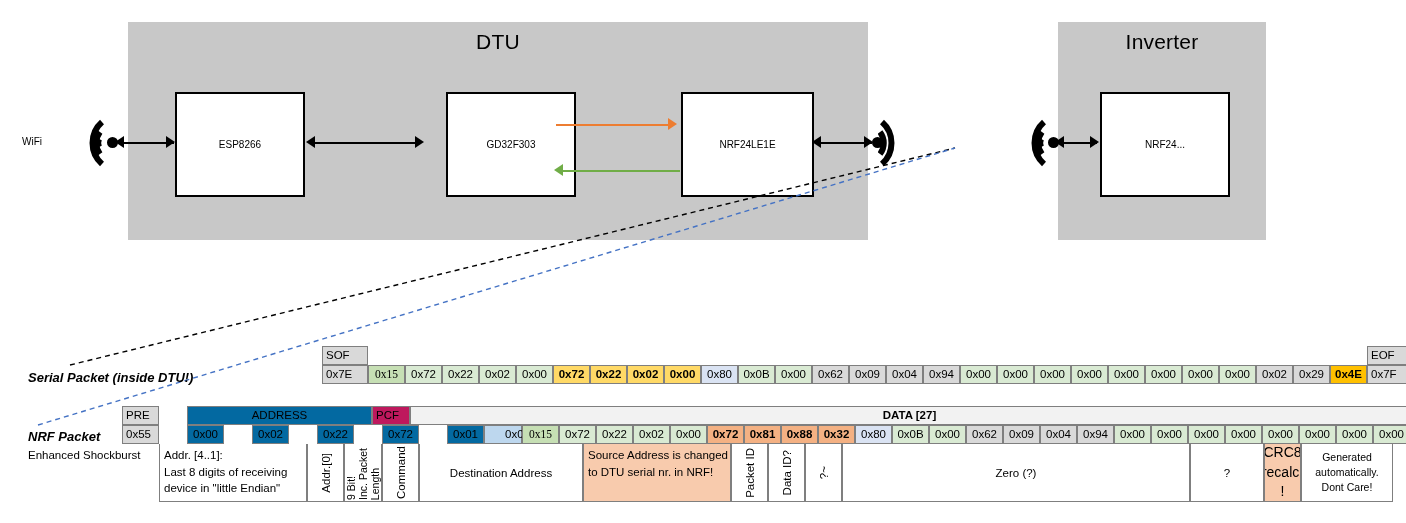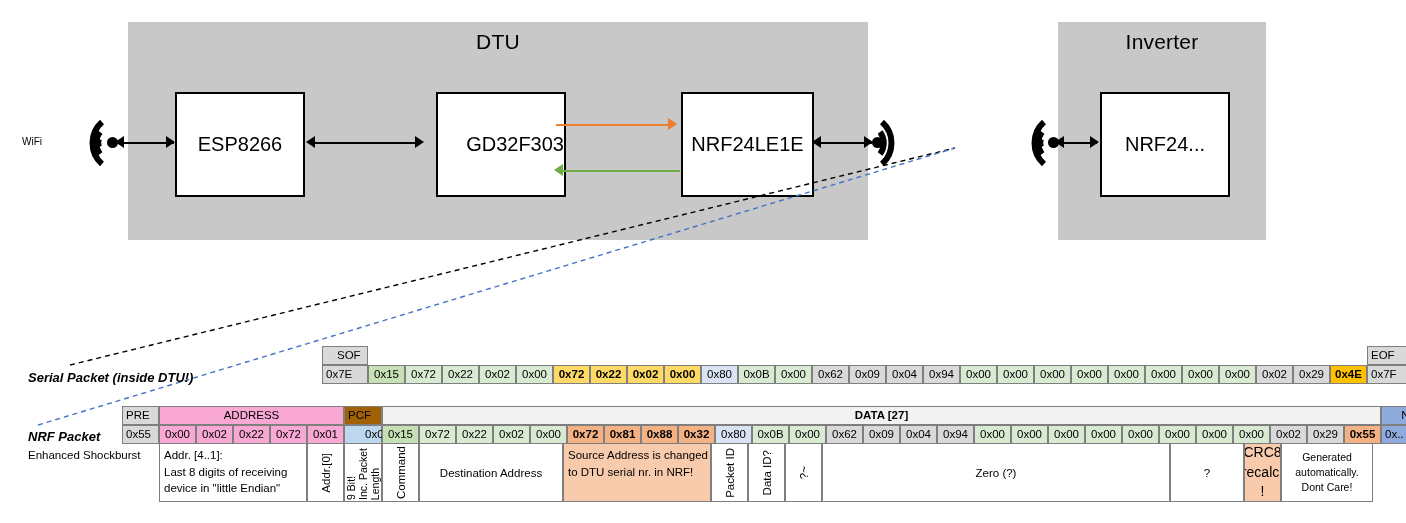--- a/index.html
+++ b/index.html
@@ -7,21 +7,21 @@
        font-family:"Liberation Sans","DejaVu Sans",sans-serif;color:#000;}
 
   
   #block-diagram{position:absolute;left:0;top:0;width:1406px;height:262px;}
 
   .enclosure{position:absolute;background:#c8c8c8;}
   .enclosure-title{position:absolute;left:0;right:0;top:8px;text-align:center;
        font-size:21px;letter-spacing:.2px;}
   .chip{position:absolute;background:#ffffff;border:2.5px solid #000;
        display:flex;align-items:center;justify-content:center;
-       font-size:20px;text-align:center;}
+       font-size:10px;text-align:center;}
 
   .hline{position:absolute;height:0;border-top:2.5px solid #000;}
   .arrowhead{position:absolute;width:0;height:0;}
   .ah-right{border-left:9px solid #000;border-top:6px solid transparent;border-bottom:6px solid transparent;}
   .ah-left{border-right:9px solid #000;border-top:6px solid transparent;border-bottom:6px solid transparent;}
   .ah-right-or{border-left:9px solid #ED7D31;border-top:6px solid transparent;border-bottom:6px solid transparent;}
   .ah-left-gr{border-right:9px solid #70AD47;border-top:6px solid transparent;border-bottom:6px solid transparent;}
   .oline{position:absolute;height:0;border-top:2.5px solid #ED7D31;}
   .gline{position:absolute;height:0;border-top:2.5px solid #70AD47;}
 
@@ -41,23 +41,23 @@
         display:flex;align-items:center;justify-content:center;
         height:19px;line-height:1;white-space:nowrap;}
   .cell.hdr{height:19px;}
   .v{width:37px;}
   .w2{width:46px;}
   .bold{font-weight:bold;}
 
   
   .c-gray{background:#d9d9d9;}
   .c-green{background:#d9ead3;}
-  .c-green-d{background:#c6dfb4;}
+  .c-green-d{background:#c6dfb4;font-family:Liberation Serif, serif;}
   .c-yellow{background:#ffd966;}
-  .c-yellow-l{background:#f9a8d4;}
+  .c-yellow-l{background:#0369a1;margin-left:28px;}
   .c-blue{background:#dae3f3;}
   .c-blue-d{background:#8faadc;}
   .c-orange{background:#ffc000;}
   .c-orange-l{background:#f8cbad;}
   .c-salmon{background:#f4b183;}
   .c-white{background:#ffffff;}
   .c-lightgray{background:#f2f2f2;}
 
   
   .drow{display:flex;align-items:stretch;}
@@ -104,21 +104,21 @@
   <div class="arrowhead ah-right" style="left:166px;top:136px;"></div>
 
   <div class="chip" style="left:175px;top:92px;width:126px;height:101px;">
     <span>ESP8266</span>
   </div>
 
   <div class="hline" style="left:312px;top:142px;width:105px;"></div>
   <div class="arrowhead ah-left" style="left:306px;top:136px;"></div>
   <div class="arrowhead ah-right" style="left:415px;top:136px;"></div>
 
-  <div class="chip" style="left:436px;top:92px;width:126px;height:101px;justify-content:flex-end;">
+  <div class="chip" style="left:446px;top:92px;width:126px;height:101px;">
     <span>GD32F303</span>
   </div>
 
   <div class="oline" style="left:556px;top:124px;width:114px;"></div>
   <div class="arrowhead ah-right-or" style="left:668px;top:118px;"></div>
 
   <div class="gline" style="left:563px;top:170px;width:117px;"></div>
   <div class="arrowhead ah-left-gr" style="left:554px;top:164px;"></div>
 
   <div class="chip" style="left:681px;top:92px;width:129px;height:101px;">
@@ -151,21 +151,21 @@
 
 <svg id="leaders">
   <line x1="70" y1="365" x2="955" y2="148" stroke="#000000" stroke-width="1.4" stroke-dasharray="5,4"></line>
   <line x1="38" y1="425" x2="955" y2="148" stroke="#4472C4" stroke-width="1.4" stroke-dasharray="5,4"></line>
 </svg>
 
 <div class="row-label" style="left:28px;top:370px;">Serial Packet (inside DTU!)</div>
 
 <div id="serial-packet">
   <div class="prow">
-    <div class="cell hdr c-gray w2" style="justify-content:flex-start;padding-left:14px;">SOF</div>
+    <div class="cell hdr c-gray w2" style="justify-content:flex-start;padding-left:3px;">SOF</div>
     <div id="serial-hdr-spacer" style="width: 999px; height: 19px;"></div>
     <div class="cell hdr c-gray w2" style="justify-content:flex-start;padding-left:3px;">EOF</div>
   </div>
   <div class="prow">
     <div class="cell c-gray w2" style="justify-content:flex-start;padding-left:3px;">0x7E</div>
     <div id="serial-values" style="display:flex;">
         <div class="cell v c-green-d">0x15</div>
         <div class="cell v c-green">0x72</div>
         <div class="cell v c-green">0x22</div>
         <div class="cell v c-green">0x02</div>
@@ -198,21 +198,21 @@
 </div>
 
 <div class="row-label" style="left:28px;top:429px;">NRF Packet</div>
 <div class="row-sub" style="left:28px;top:449px;">Enhanced Shockburst</div>
 
 <div id="nrf-packet">
 
   <div class="prow">
     <div class="cell hdr c-gray" style="width:37px;justify-content:flex-start;padding-left:3px;">PRE</div>
     <div class="cell hdr c-yellow-l" style="width:185px;">ADDRESS</div>
-    <div class="cell hdr c-blue-d" style="width:38px;justify-content:flex-start;padding-left:3px;background:#a16207;">PCF</div>
+    <div class="cell hdr c-blue-d" style="width:38px;justify-content:flex-start;padding-left:3px;background:#be185d;">PCF</div>
     <div class="cell hdr c-lightgray" style="width:999px;font-weight:bold;">DATA [27]</div>
     <div class="cell hdr c-blue-d" style="width:92px;">NRF CRC</div>
   </div>
 
   <div class="prow">
     <div class="cell c-gray" style="width:37px;justify-content:flex-start;padding-left:3px;">0x55</div>
     <div id="nrf-address" style="display:flex;">
         <div class="cell v c-yellow-l">0x00</div>
         <div class="cell v c-yellow-l">0x02</div>
         <div class="cell v c-yellow-l">0x22</div>
@@ -271,21 +271,21 @@
         <span>9 Bit!</span>
         <span>Inc. Packet</span>
         <span>Length</span>
       </div>
     </div>
 
     <div class="dcell c-white" style="width:37px;">
       <span class="vert">Command</span>
     </div>
 
-    <div class="dcell c-white" style="width:144px;">
+    <div class="dcell c-white" style="width:164px;">
       <span>Destination Address</span>
     </div>
 
     <div class="dcell left c-orange-l multi" style="width:148px;">
       <span>Source Address is changed to DTU serial nr. in NRF!</span>
     </div>
 
     <div class="dcell c-white" style="width:37px;">
       <span class="vert">Packet ID</span>
     </div>

